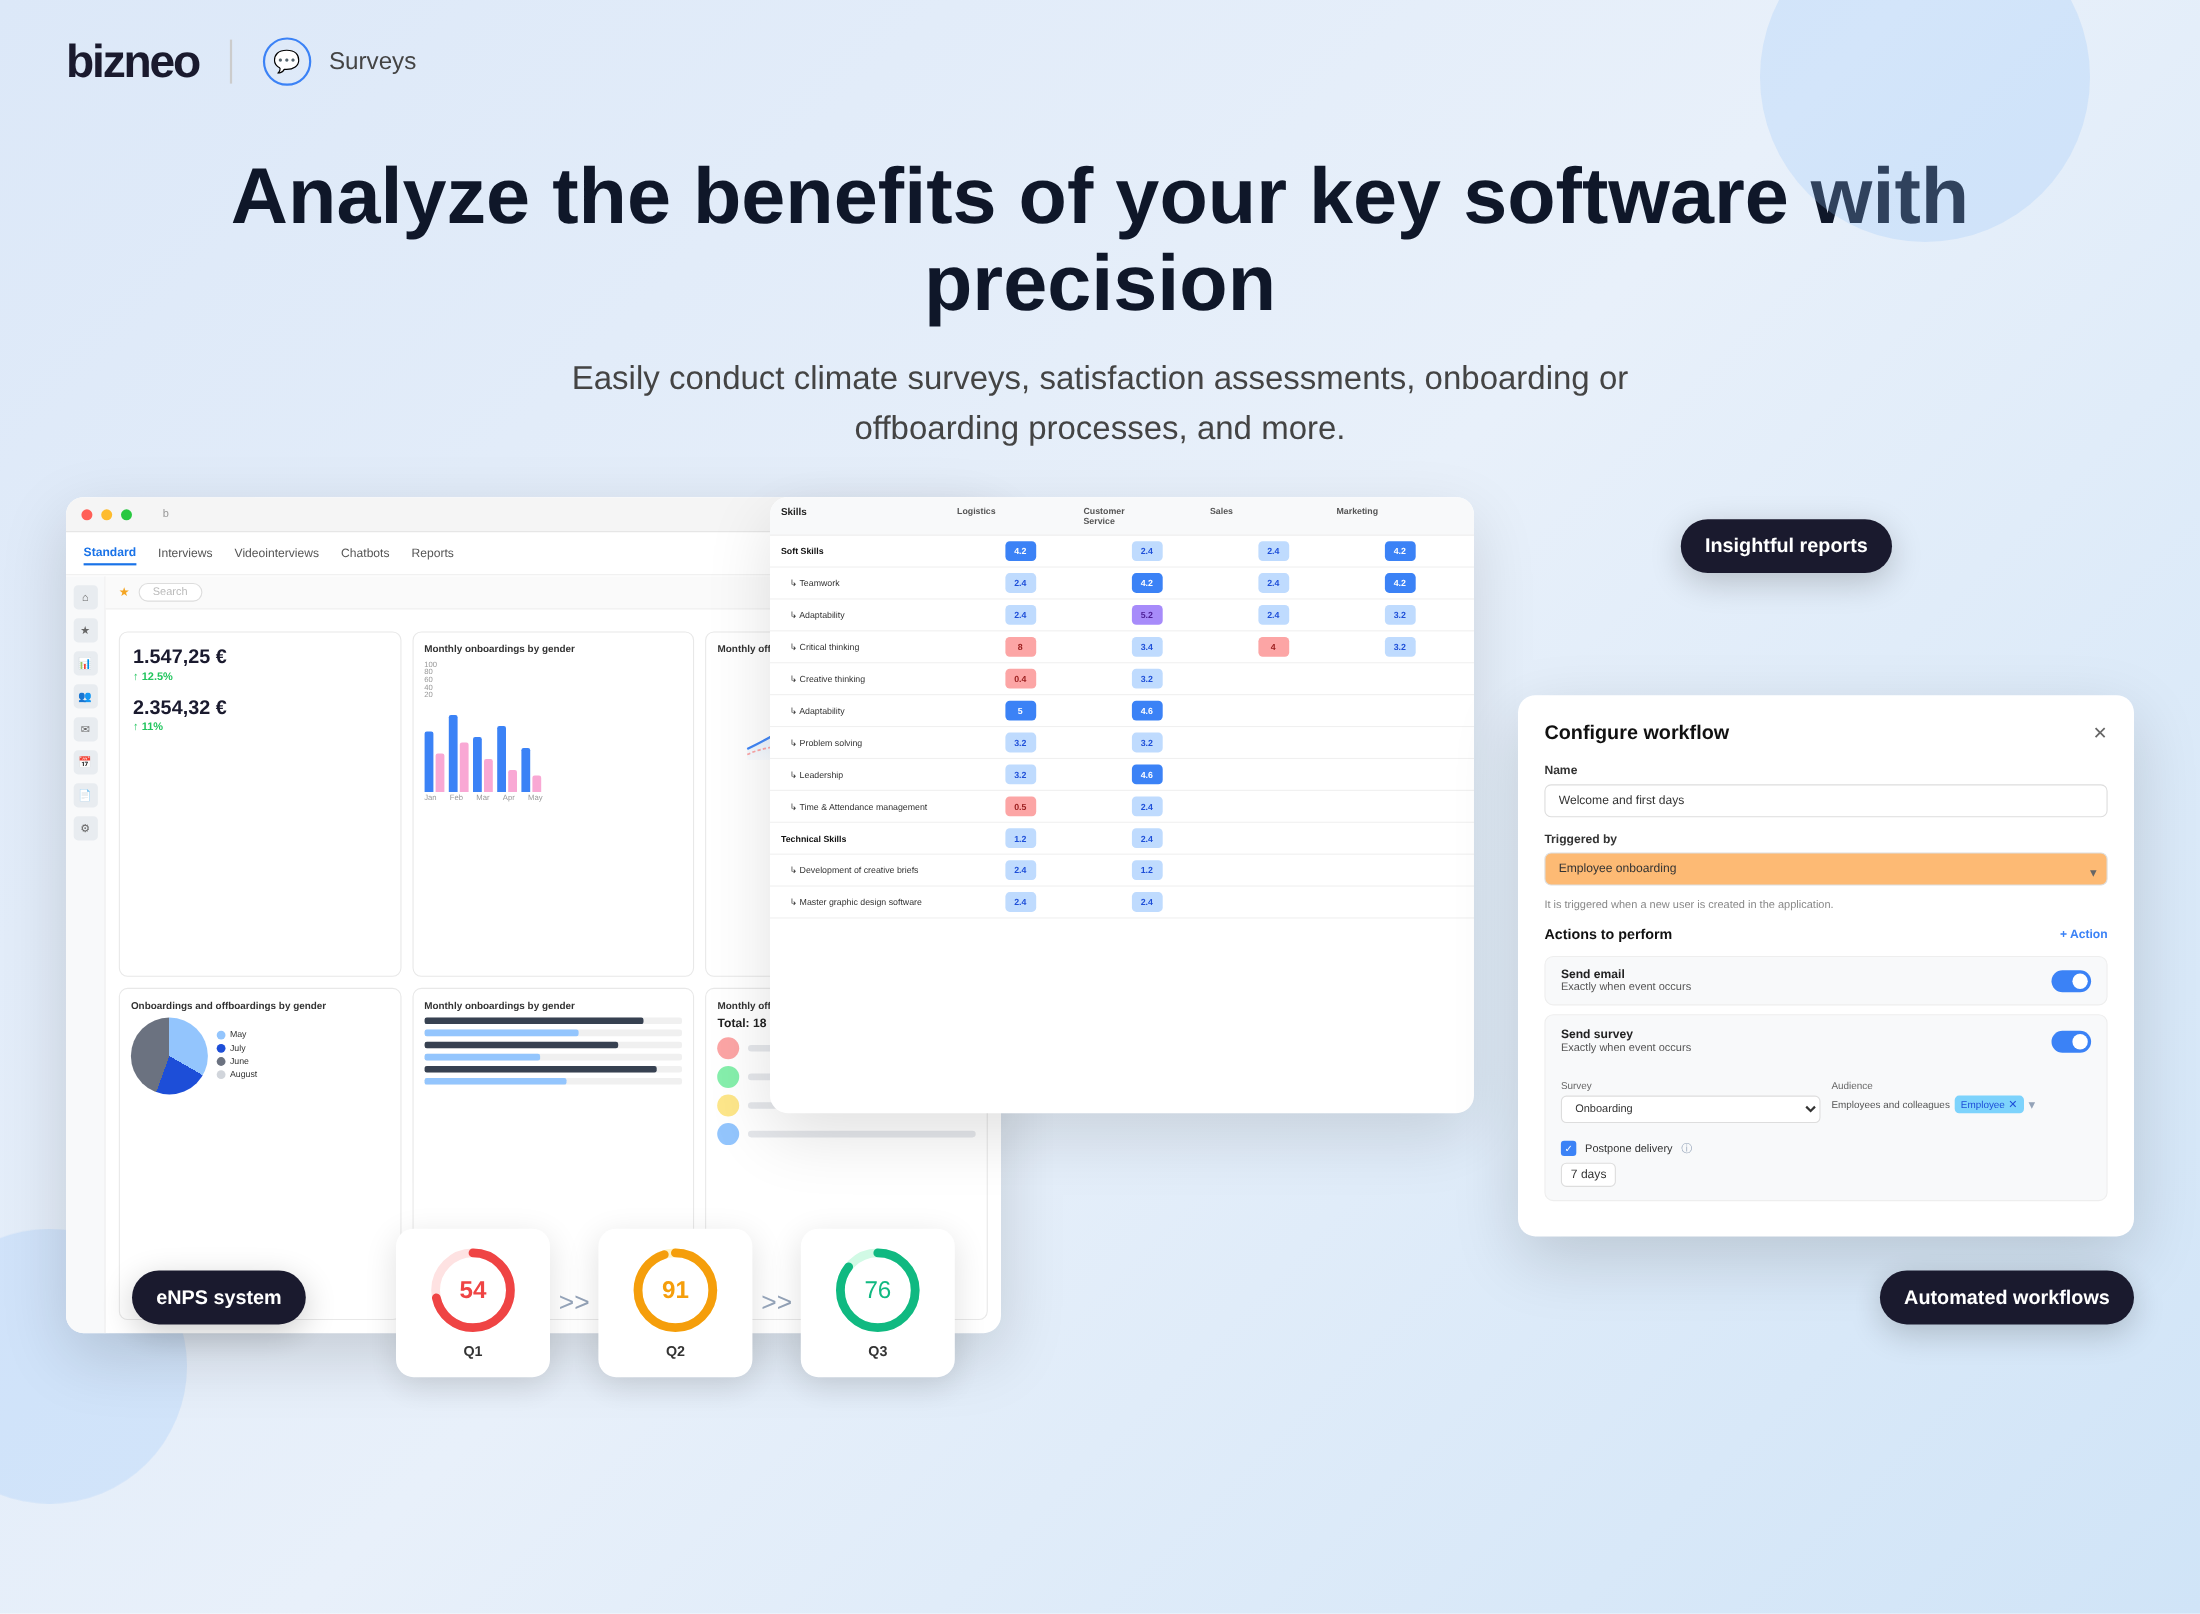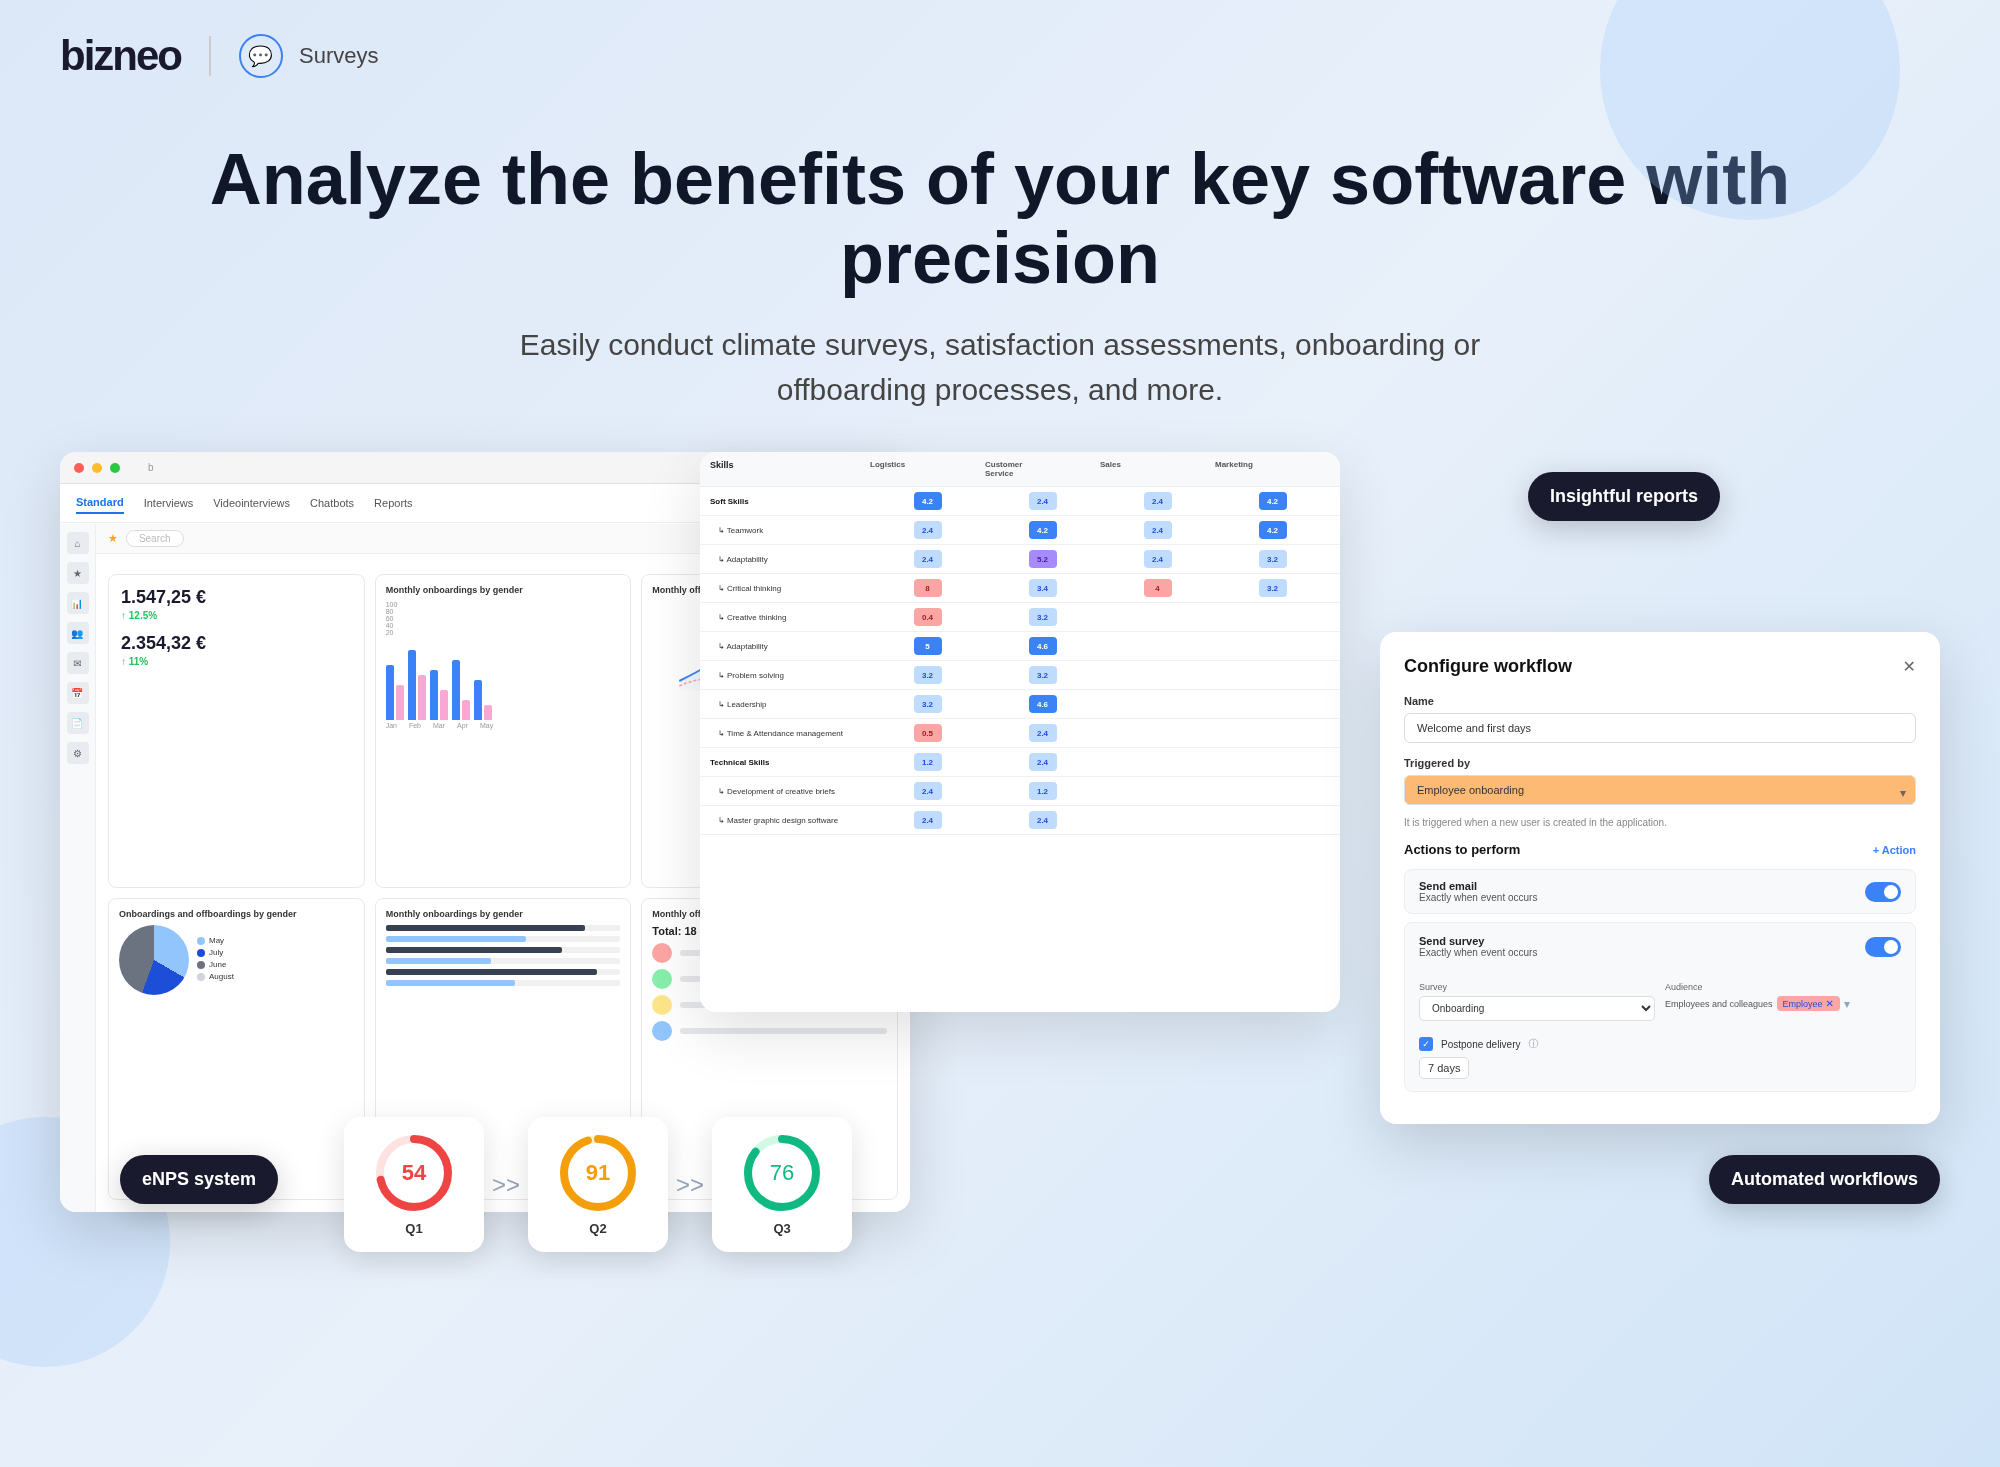--- a/index.html
+++ b/index.html
@@ -412,21 +412,21 @@
       border: 1px solid #ddd;
       border-radius: 5px;
       padding: 5px 8px;
       font-size: 10px;
       width: 100%;
       background: #fff;
       color: #333;
     }
     .audience-tags { display: flex; align-items: center; gap: 4px; flex-wrap: wrap; }
     .tag {
-      background: #fca5a5;
+      background: #7dd3fc;
       color: #1d4ed8;
       border-radius: 4px;
       padding: 2px 6px;
       font-size: 9px;
       display: flex;
       align-items: center;
       gap: 3px;
     }
     .tag-x { cursor: pointer; color: #1d4ed8; font-size: 10px; }
     .postpone-row { display: flex; align-items: center; gap: 8px; margin-top: 10px; }
@@ -465,21 +465,21 @@
       font-weight: 600;
       white-space: nowrap;
       box-shadow: 0 8px 30px rgba(0,0,0,0.2);
     }
     .tooltip-insightful { top: 20px; right: 220px; }
 
     
     .enps-row {
       position: absolute;
       bottom: 20px;
-      left: 284px;
+      left: 300px;
       display: flex;
       align-items: center;
       gap: 0;
     }
     .enps-card {
       background: #fff;
       border-radius: 16px;
       box-shadow: 0 8px 30px rgba(0,0,0,0.12);
       padding: 16px 20px;
       text-align: center;

